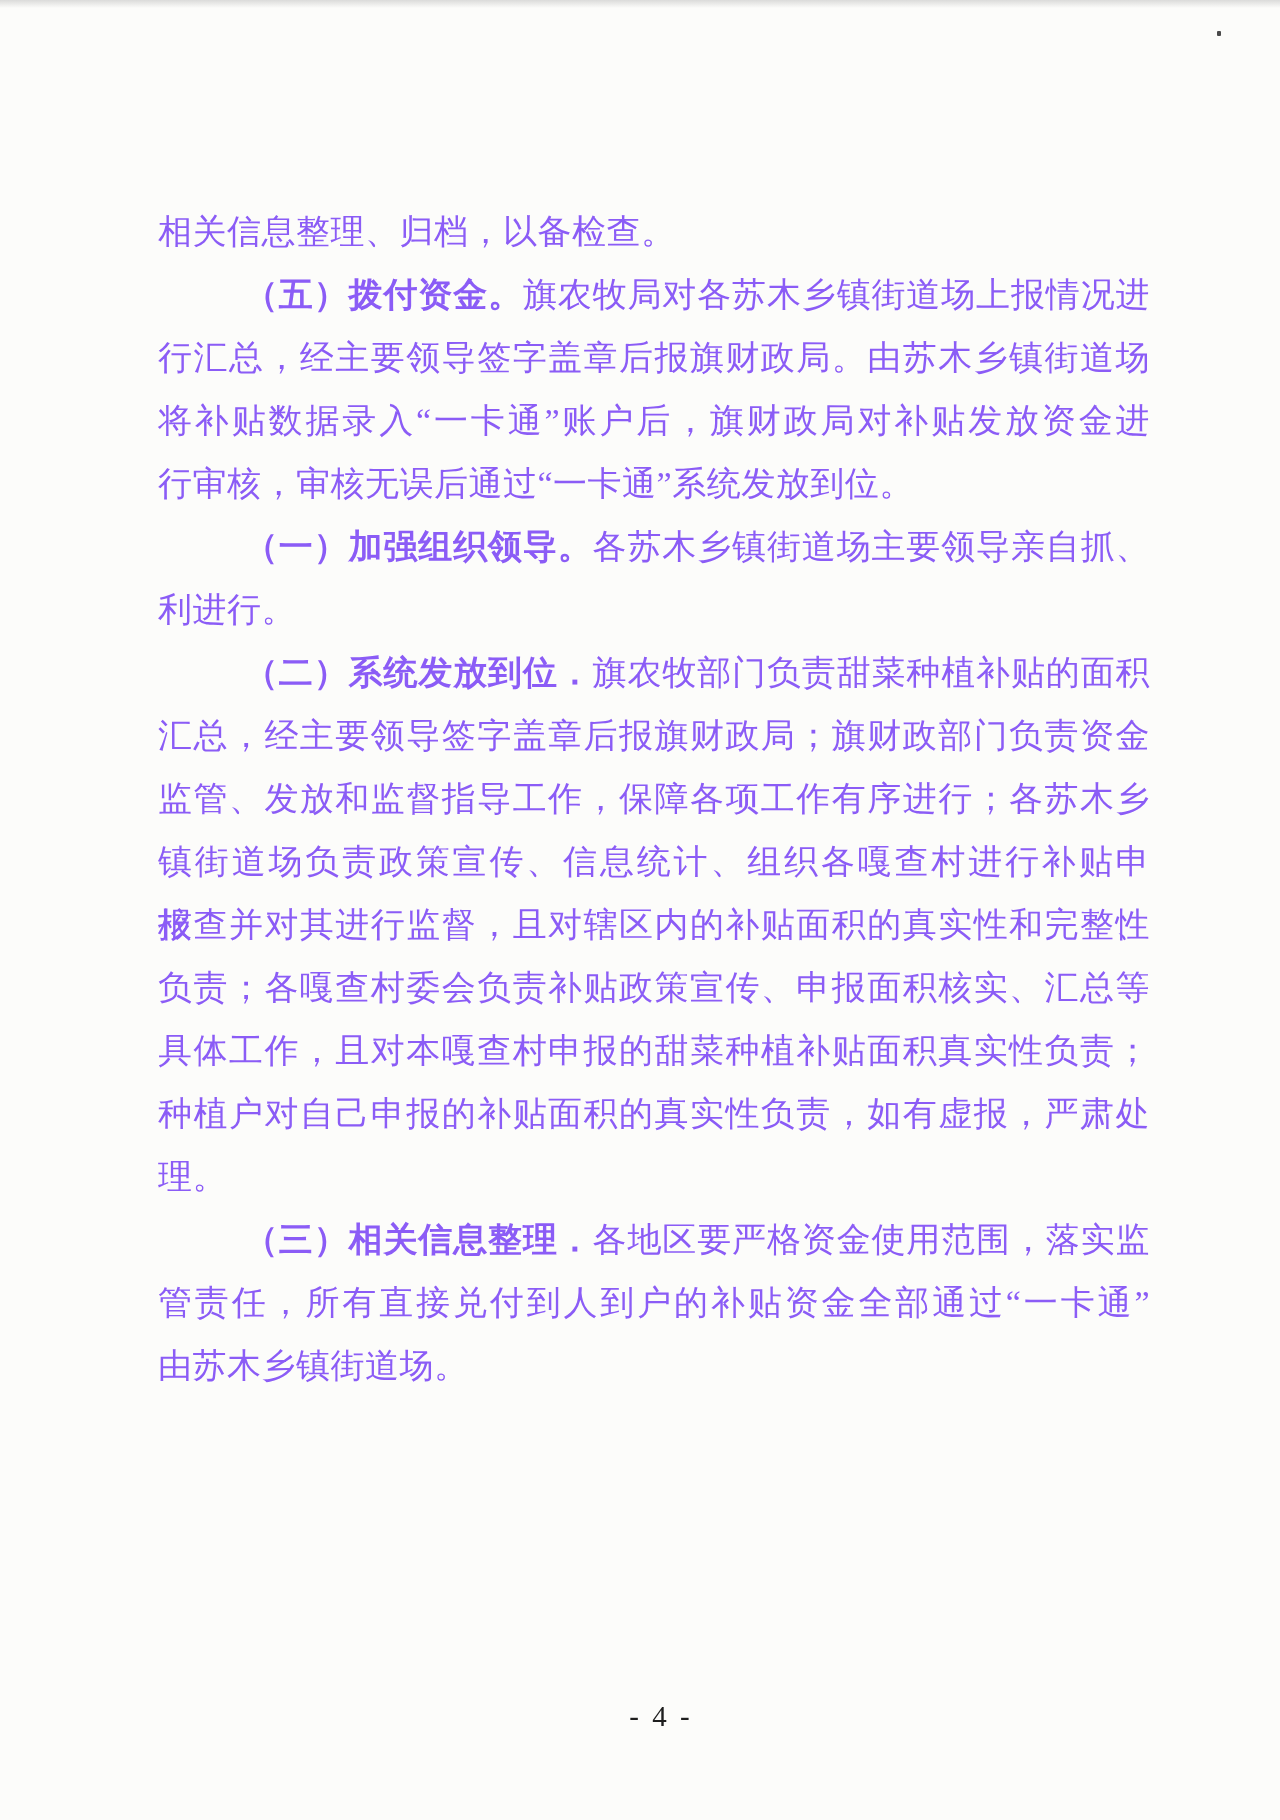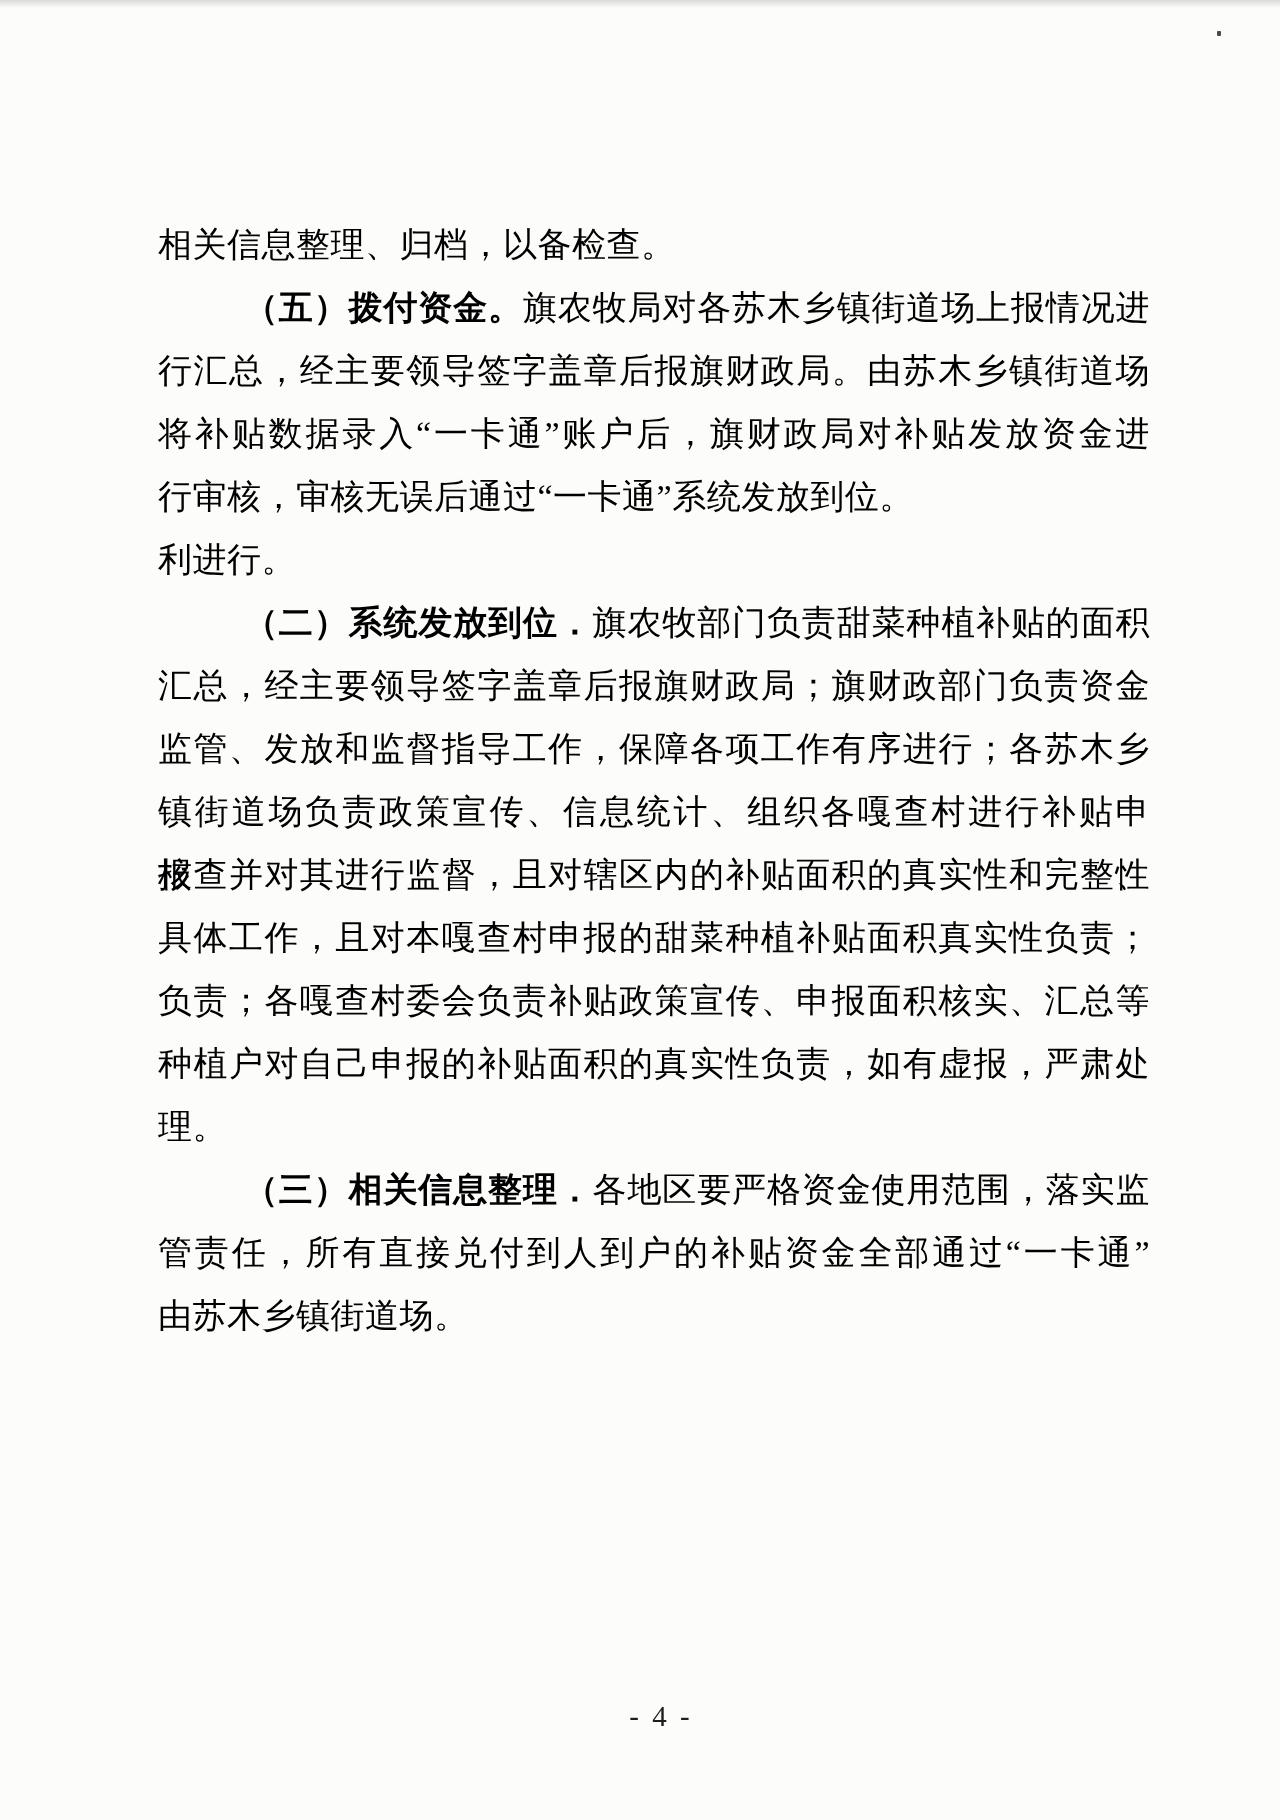--- a/index.html
+++ b/index.html
@@ -25,23 +25,23 @@
     left: 1217px;
     top: 31px;
     width: 4px;
     height: 5px;
     background: #4a4a4a;
     border-radius: 1px;
   }
   .text-block {
     position: absolute;
     left: 158px;
-    top: 213px;
+    top: 200px;
     width: 992px;
-    color: #000000;
+    color: #8b5cf6;
   }
   .line {
     height: 63px;
     line-height: 63px;
     font-size: 34px;
     letter-spacing: 0.5px;
   }
   .line.fill {
     text-align: justify;
     text-align-last: justify;
@@ -69,28 +69,29 @@
 
 <div class="page">
   <div class="top-smudge"></div>
   <div class="speck"></div>
   <main class="text-block" id="lines-container">
       <div class="line"><span class="seg">相关信息整理、归档，以备检查。</span></div>
       <div class="line indent fill"><span class="seg bold">（五）拨付资金。</span><span class="seg">旗农牧局对各苏木乡镇街道场上报情况进</span></div>
       <div class="line fill"><span class="seg">行汇总，经主要领导签字盖章后报旗财政局。由苏木乡镇街道场</span></div>
       <div class="line fill"><span class="seg">将补贴数据录入“一卡通”账户后，旗财政局对补贴发放资金进</span></div>
       <div class="line"><span class="seg">行审核，审核无误后通过“一卡通”系统发放到位。</span></div>
+      <div class="line indent fill"><span class="seg bold">（一）加强组织领导。</span><span class="seg">各苏木乡镇街道场主要领导亲自抓、</span></div>
       <div class="line"><span class="seg">利进行。</span></div>
       <div class="line indent fill"><span class="seg bold">（二）系统发放到位．</span><span class="seg">旗农牧部门负责甜菜种植补贴的面积</span></div>
       <div class="line fill"><span class="seg">汇总，经主要领导签字盖章后报旗财政局；旗财政部门负责资金</span></div>
       <div class="line fill"><span class="seg">监管、发放和监督指导工作，保障各项工作有序进行；各苏木乡</span></div>
       <div class="line fill"><span class="seg">镇街道场负责政策宣传、信息统计、组织各嘎查村进行补贴申报、</span></div>
       <div class="line fill"><span class="seg">核查并对其进行监督，且对辖区内的补贴面积的真实性和完整性</span></div>
+      <div class="line fill"><span class="seg">负责；各嘎查村委会负责补贴政策宣传、申报面积核实、汇总等</span></div>
       <div class="line fill"><span class="seg">具体工作，且对本嘎查村申报的甜菜种植补贴面积真实性负责；</span></div>
-      <div class="line fill"><span class="seg">负责；各嘎查村委会负责补贴政策宣传、申报面积核实、汇总等</span></div>
       <div class="line fill"><span class="seg">种植户对自己申报的补贴面积的真实性负责，如有虚报，严肃处</span></div>
       <div class="line"><span class="seg">理。</span></div>
       <div class="line indent fill"><span class="seg bold">（三）相关信息整理．</span><span class="seg">各地区要严格资金使用范围，落实监</span></div>
       <div class="line fill"><span class="seg">管责任，所有直接兑付到人到户的补贴资金全部通过“一卡通”</span></div>
       <div class="line"><span class="seg">由苏木乡镇街道场。</span></div>
     </main>
   <div class="page-number">- 4 -</div>
 </div>
 
 </body></html>

